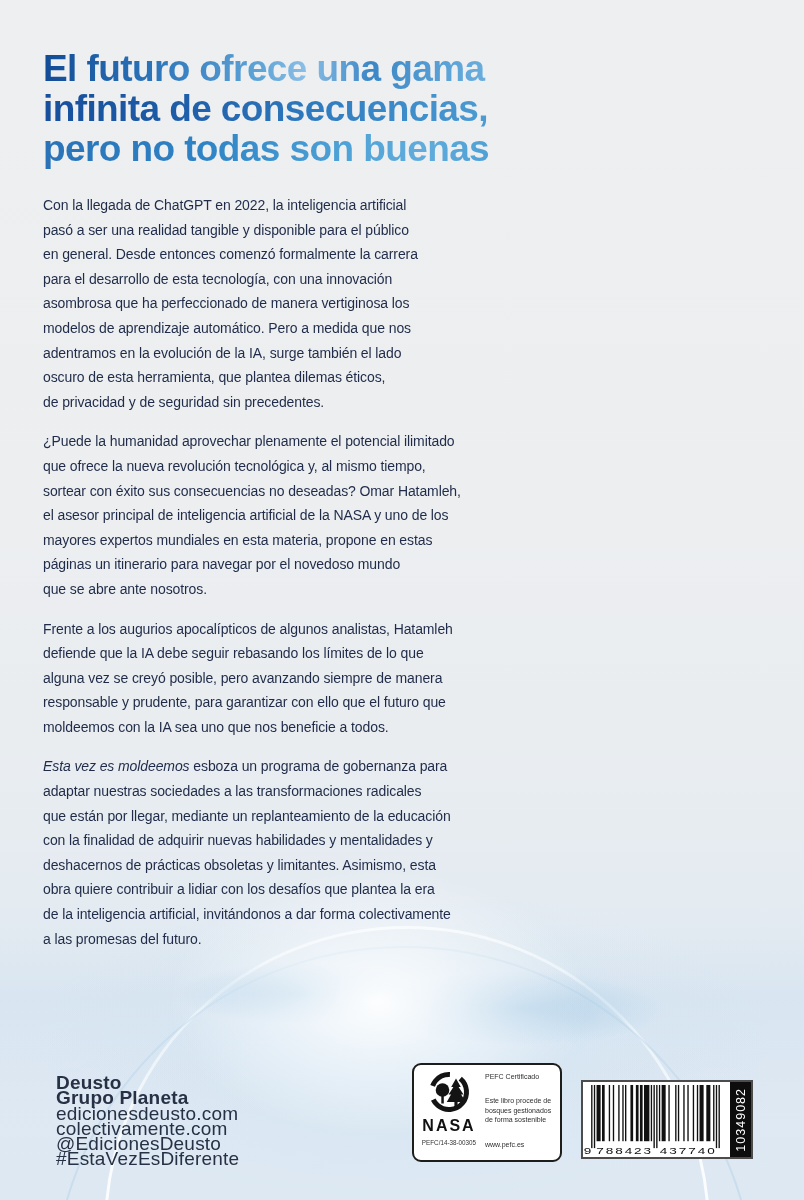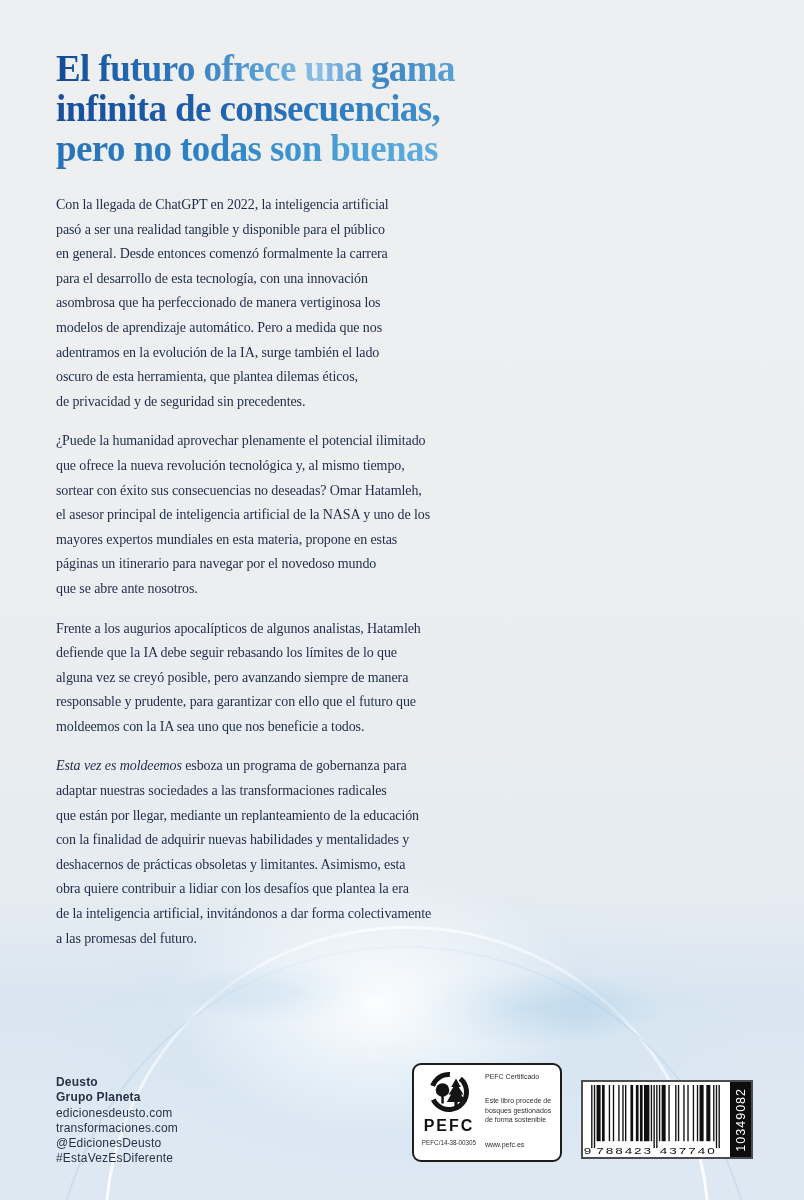--- a/index.html
+++ b/index.html
@@ -21,34 +21,34 @@
       radial-gradient(ellipse 200px 52px at 65% 84%, rgba(148,193,224,0.50), rgba(148,193,224,0) 72%),
       radial-gradient(ellipse 470px 200px at 50% 87%, rgba(206,228,244,0.55), rgba(206,228,244,0) 78%),
       linear-gradient(180deg, rgba(255,255,255,0) 77%, rgba(191,215,236,0.22) 83%, rgba(255,255,255,0) 93%);
   }
   .rings{position:absolute;left:0;top:920px;width:804px;height:280px;overflow:hidden;pointer-events:none;}
   .ring1{position:absolute;left:104px;top:6px;width:600px;height:600px;border-radius:50%;
          border:3px solid rgba(255,255,255,0.85);}
   .ring2{position:absolute;left:52px;top:26px;width:700px;height:700px;border-radius:50%;
          border:2px solid rgba(173,206,231,0.40);}
 
-  .content{position:absolute;left:56px;top:49px;width:730px;z-index:2;font-family:Liberation Serif, serif;}
+  .content{position:absolute;left:43px;top:49px;width:730px;z-index:2;}
   h1{margin:0 0 24px;font-size:37px;line-height:40px;font-weight:bold;letter-spacing:-0.6px;}
   .tl{display:block;-webkit-background-clip:text;background-clip:text;color:#2a78bd;
       -webkit-text-fill-color:transparent;}
   .tl1{background-image:linear-gradient(90deg,#124b95 0%,#2c74ba 15%,#5fa5d8 30%,#8cbfe6 36%,#3b86c5 45%,#63a9da 58%,#77b4e1 66%,#4d9cd3 76%,#2f7cc0 86%,#1a5ba6 100%);}
   .tl2{background-image:linear-gradient(90deg,#174f9d 0%,#1e5ca7 18%,#2f7cc0 38%,#4897d0 58%,#68acdc 72%,#4090cc 88%,#3587c8 100%);}
   .tl3{background-image:linear-gradient(90deg,#2a72b8 0%,#2e83c5 22%,#4fa3d7 42%,#61acdc 52%,#3f97d1 68%,#2372b6 82%,#1d5fa9 92%,#2a72b8 100%);}
 
   .para{margin:0 0 15px;font-size:14px;line-height:24.6px;color:#1f2b48;
         white-space:pre-line;letter-spacing:-0.1px;}
   .para em{font-style:italic;}
 
   .publisher{position:absolute;left:56px;top:1075px;z-index:2;
-             font-size:12px;line-height:15.3px;color:#273145;letter-spacing:0.2px;}
+             font-size:19px;line-height:15.3px;color:#273145;letter-spacing:0.2px;}
   .publisher .bold{font-weight:bold;}
 
   .pefc{position:absolute;left:412px;top:1063px;width:150px;height:99px;z-index:2;
         background:#fff;border:2.5px solid #1d1d1b;border-radius:9px;box-sizing:border-box;color:#2e2e2e;}
   .pefc-logo{position:absolute;left:10px;top:6px;width:50px;height:46px;}
   .pefc-brand{position:absolute;left:6px;top:52px;width:58px;text-align:center;
               font-size:16px;font-weight:bold;letter-spacing:2px;color:#111;}
   .pefc-license{position:absolute;left:2px;top:74px;width:66px;text-align:center;font-size:6.3px;color:#333;}
   .pefc-cert{position:absolute;left:71px;top:8px;font-size:7px;}
   .pefc-claim{position:absolute;left:71px;top:31px;font-size:7px;line-height:9.5px;white-space:pre-line;}
@@ -107,34 +107,34 @@
 deshacernos de prácticas obsoletas y limitantes. Asimismo, esta
 obra quiere contribuir a lidiar con los desafíos que plantea la era
 de la inteligencia artificial, invitándonos a dar forma colectivamente
 a las promesas del futuro.</span></p>
   </main>
 
   <div class="publisher">
     <div class="bold">Deusto</div>
     <div class="bold">Grupo Planeta</div>
     <div>edicionesdeusto.com</div>
-    <div>transformaciones.com</div>
+    <div>colectivamente.com</div>
     <div>@EdicionesDeusto</div>
     <div>#EstaVezEsDiferente</div>
   </div>
 
   <div class="pefc">
     <svg class="pefc-logo" viewBox="0 0 50 46">
       <circle cx="25" cy="21" r="17.5" fill="none" stroke="#141414" stroke-width="5" stroke-dasharray="62 14 22 12" transform="rotate(-50 25 21)"></circle>
       <circle cx="18.5" cy="19" r="6.8" fill="#141414"></circle>
       <rect x="17.3" y="25" width="2.5" height="7.5" fill="#141414"></rect>
       <path d="M32 7.5 L36.8 16 h-2.2 L39.5 23.5 h-2.4 L41.8 31 H22.8 L27 23.5 h-2.4 L29.4 16 h-2.2 Z" fill="#141414"></path>
       <rect x="30.4" y="31" width="3.2" height="6" fill="#141414"></rect>
     </svg>
-    <div class="pefc-brand">PEFC</div>
+    <div class="pefc-brand">NASA</div>
     <div class="pefc-license">PEFC/14-38-00305</div>
     <div class="pefc-cert">PEFC Certificado</div>
     <div class="pefc-claim">Este libro procede de
 bosques gestionados
 de forma sostenible</div>
     <div class="pefc-url">www.pefc.es</div>
   </div>
 
   <div class="barcode">
     <div class="bars">

